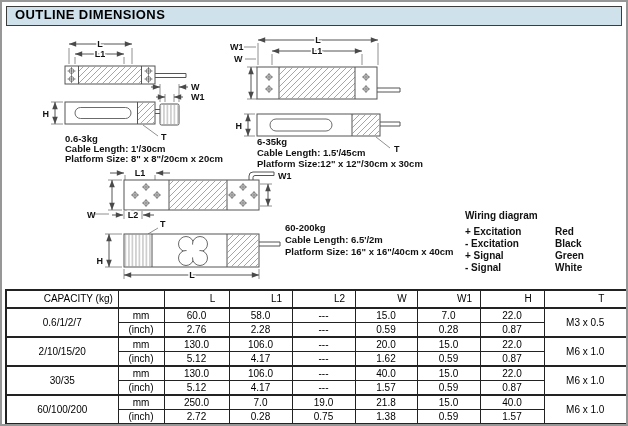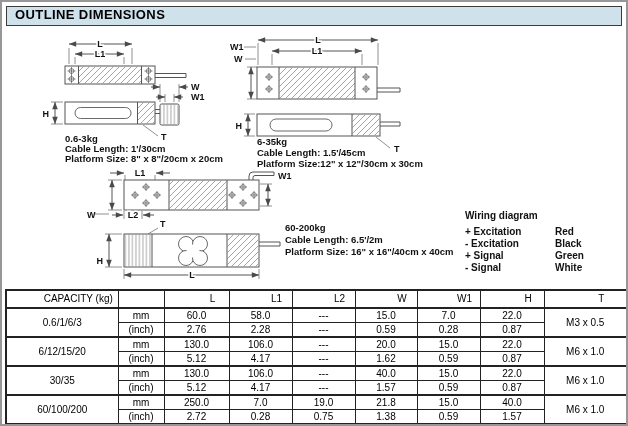--- a/index.html
+++ b/index.html
@@ -281,42 +281,42 @@
         <th>L1</th>
         <th>L2</th>
         <th>W</th>
         <th>W1</th>
         <th>H</th>
         <th>T</th>
       </tr>
     </thead>
     <tbody>
       <tr class="grp">
-        <td rowspan="2">0.6/1/6/3</td>
+        <td rowspan="2">0.6/1/2/7</td>
         <td>mm</td>
         <td>60.0</td>
         <td>58.0</td>
         <td>---</td>
         <td>15.0</td>
         <td>7.0</td>
         <td>22.0</td>
         <td rowspan="2">M3 x 0.5</td>
       </tr>
       <tr>
         <td>(inch)</td>
         <td>2.76</td>
         <td>2.28</td>
         <td>---</td>
         <td>0.59</td>
         <td>0.28</td>
         <td>0.87</td>
       </tr>
 
       <tr class="grp">
-        <td rowspan="2">6/12/15/20</td>
+        <td rowspan="2">2/10/15/20</td>
         <td>mm</td>
         <td>130.0</td>
         <td>106.0</td>
         <td>---</td>
         <td>20.0</td>
         <td>15.0</td>
         <td>22.0</td>
         <td rowspan="2">M6 x 1.0</td>
       </tr>
       <tr>

